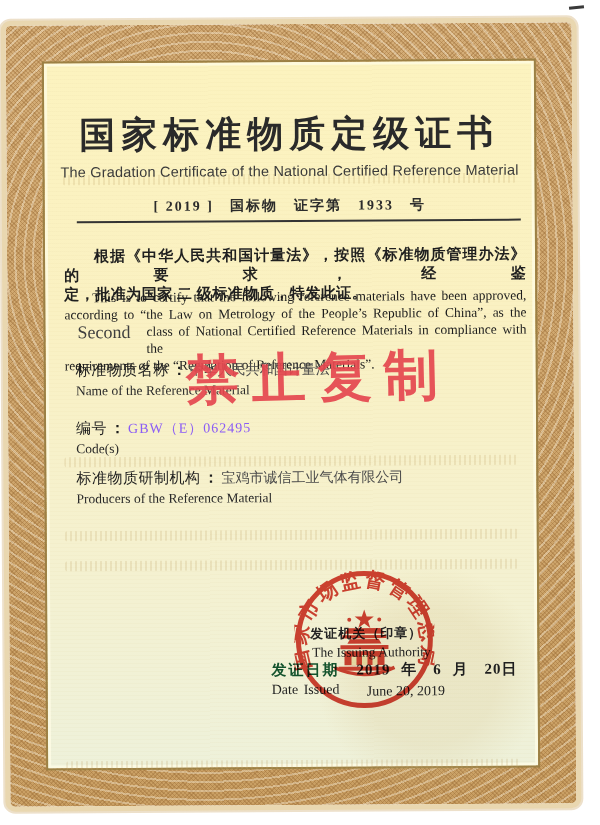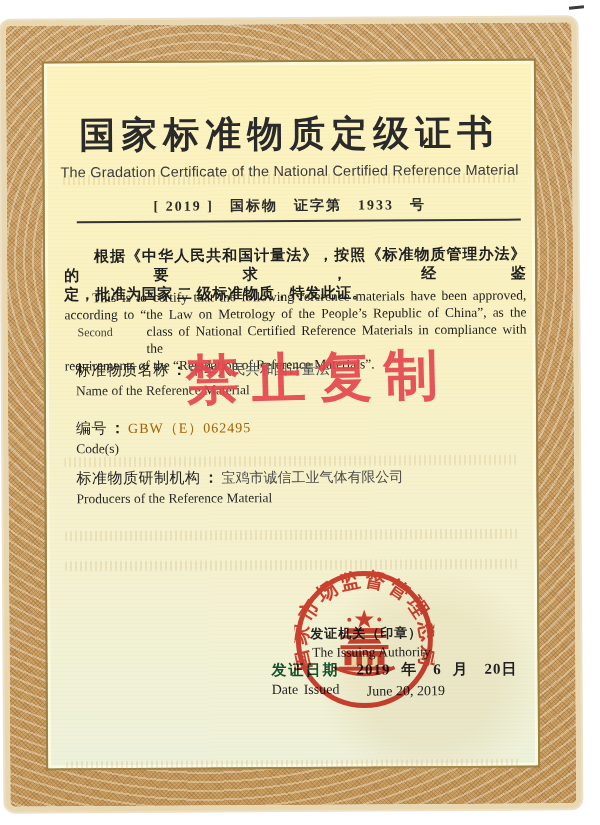--- a/index.html
+++ b/index.html
@@ -64,29 +64,29 @@
   }
   .cn-l1{text-indent:30px;text-align:justify;text-align-last:justify;}
   .cn-l2{text-align:left;}
   .para-en{
     position:absolute;top:264px;left:57px;width:462px;
     font-size:13.5px;color:#1d1d1d;line-height:17px;
   }
   .en-l1{text-indent:28px;text-align:justify;text-align-last:justify;}
   .en-l2{text-align:justify;text-align-last:justify;}
   .en-l3{padding-left:82px;text-align:justify;text-align-last:justify;}
-  .en-blank{position:absolute;left:13px;top:35px;font-size:12px;color:#3f3f3f;}
+  .en-blank{position:absolute;left:13px;top:35px;font-size:18px;color:#3f3f3f;}
   .field{position:absolute;left:68px;right:50px;}
   .field .row-cn{font-size:15px;color:#1e1e1e;}
   .field .lab{font-weight:normal;letter-spacing:.5px;}
   .field .sep{font-weight:bold;padding:0 3px;}
   .field .val{font-size:14px;color:#4a4a4a;}
   .field .row-en{font-size:13.5px;color:#2a2a2a;margin-top:3px;}
   .f1{top:336px;} .f2{top:394px;} .f3{top:444px;}
-  .f2 .val{color:#a16207;letter-spacing:1px;}
+  .f2 .val{color:#8b5cf6;letter-spacing:1px;}
   
   .watermark{
     position:absolute;left:178px;top:318px;
     font-family:"Liberation Sans","DejaVu Sans",sans-serif;
     font-size:54px;font-weight:bold;letter-spacing:12px;color:#e5474f;
     transform:rotate(-1deg);opacity:.92;white-space:nowrap;
   }
   
   .auth-cn{position:absolute;left:292px;top:601px;width:130px;text-align:center;
     font-size:13px;font-weight:bold;color:#232323;letter-spacing:1px;}

